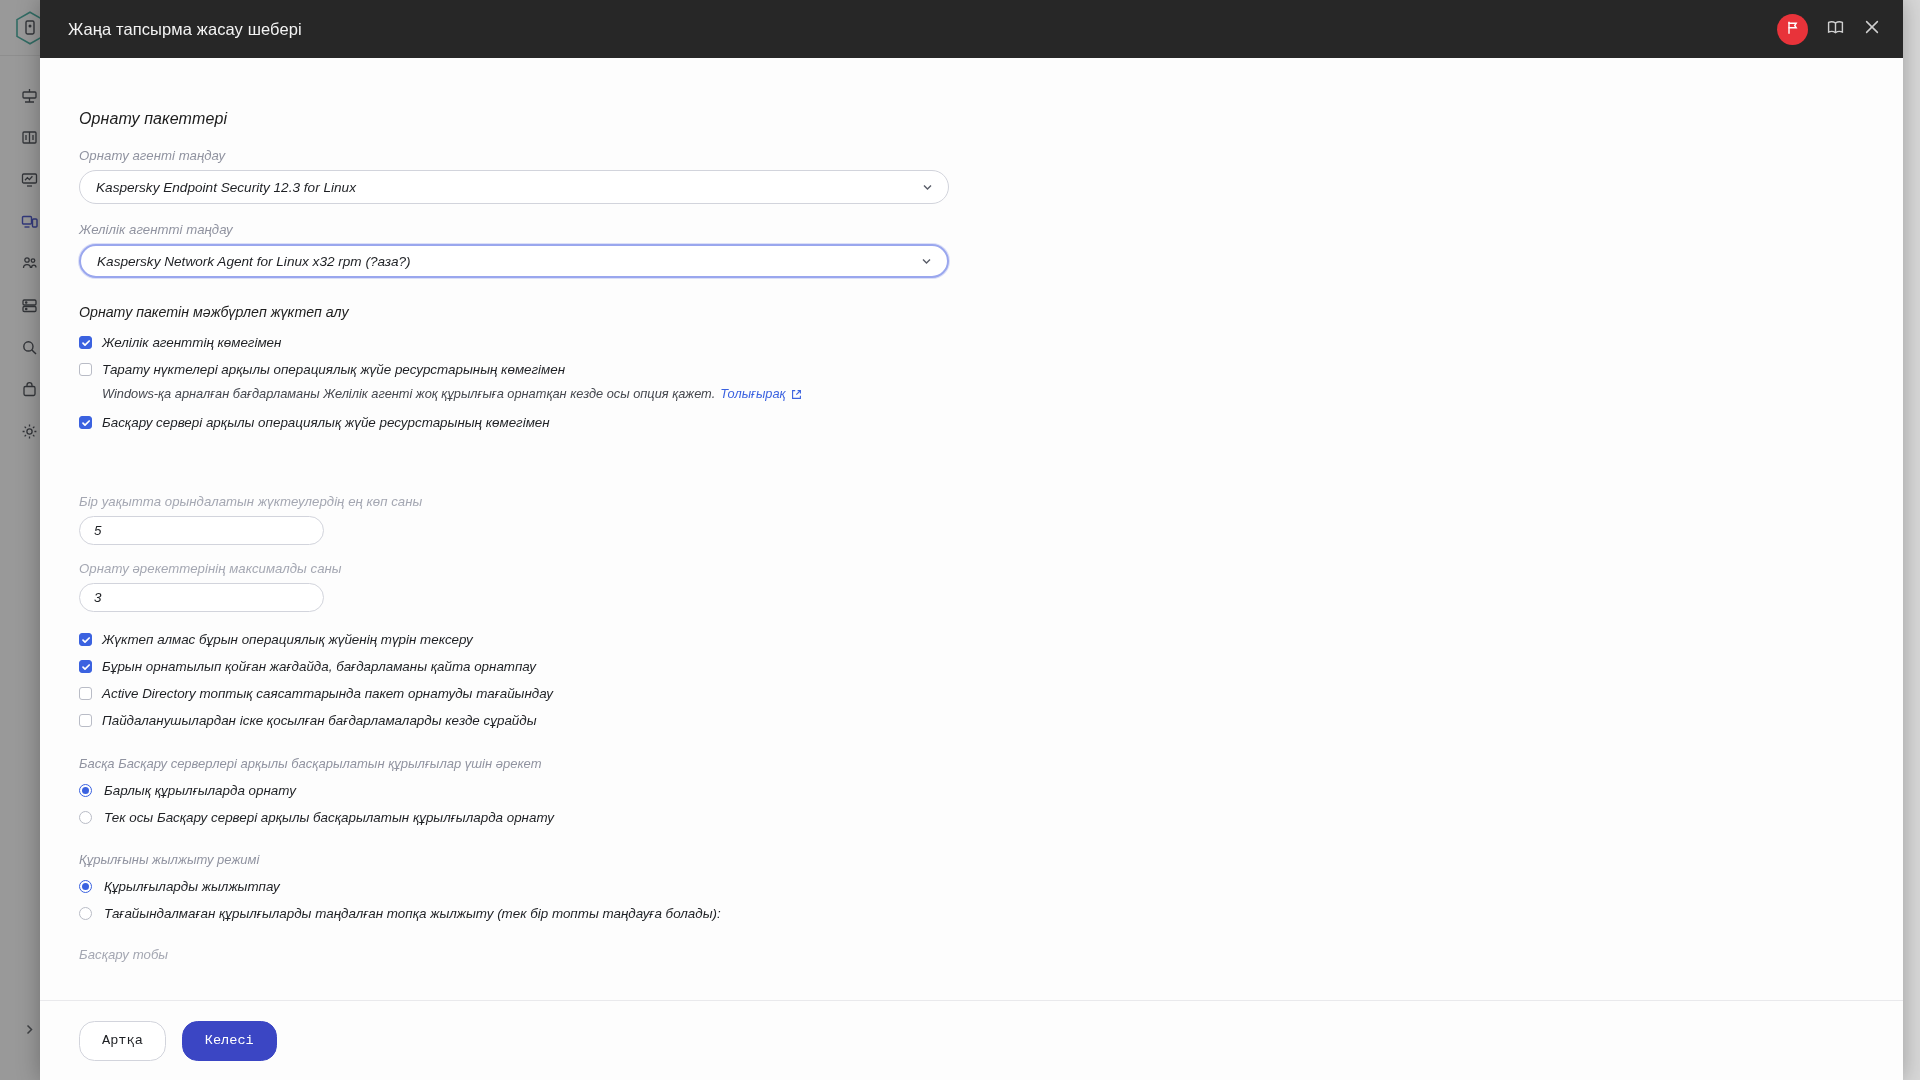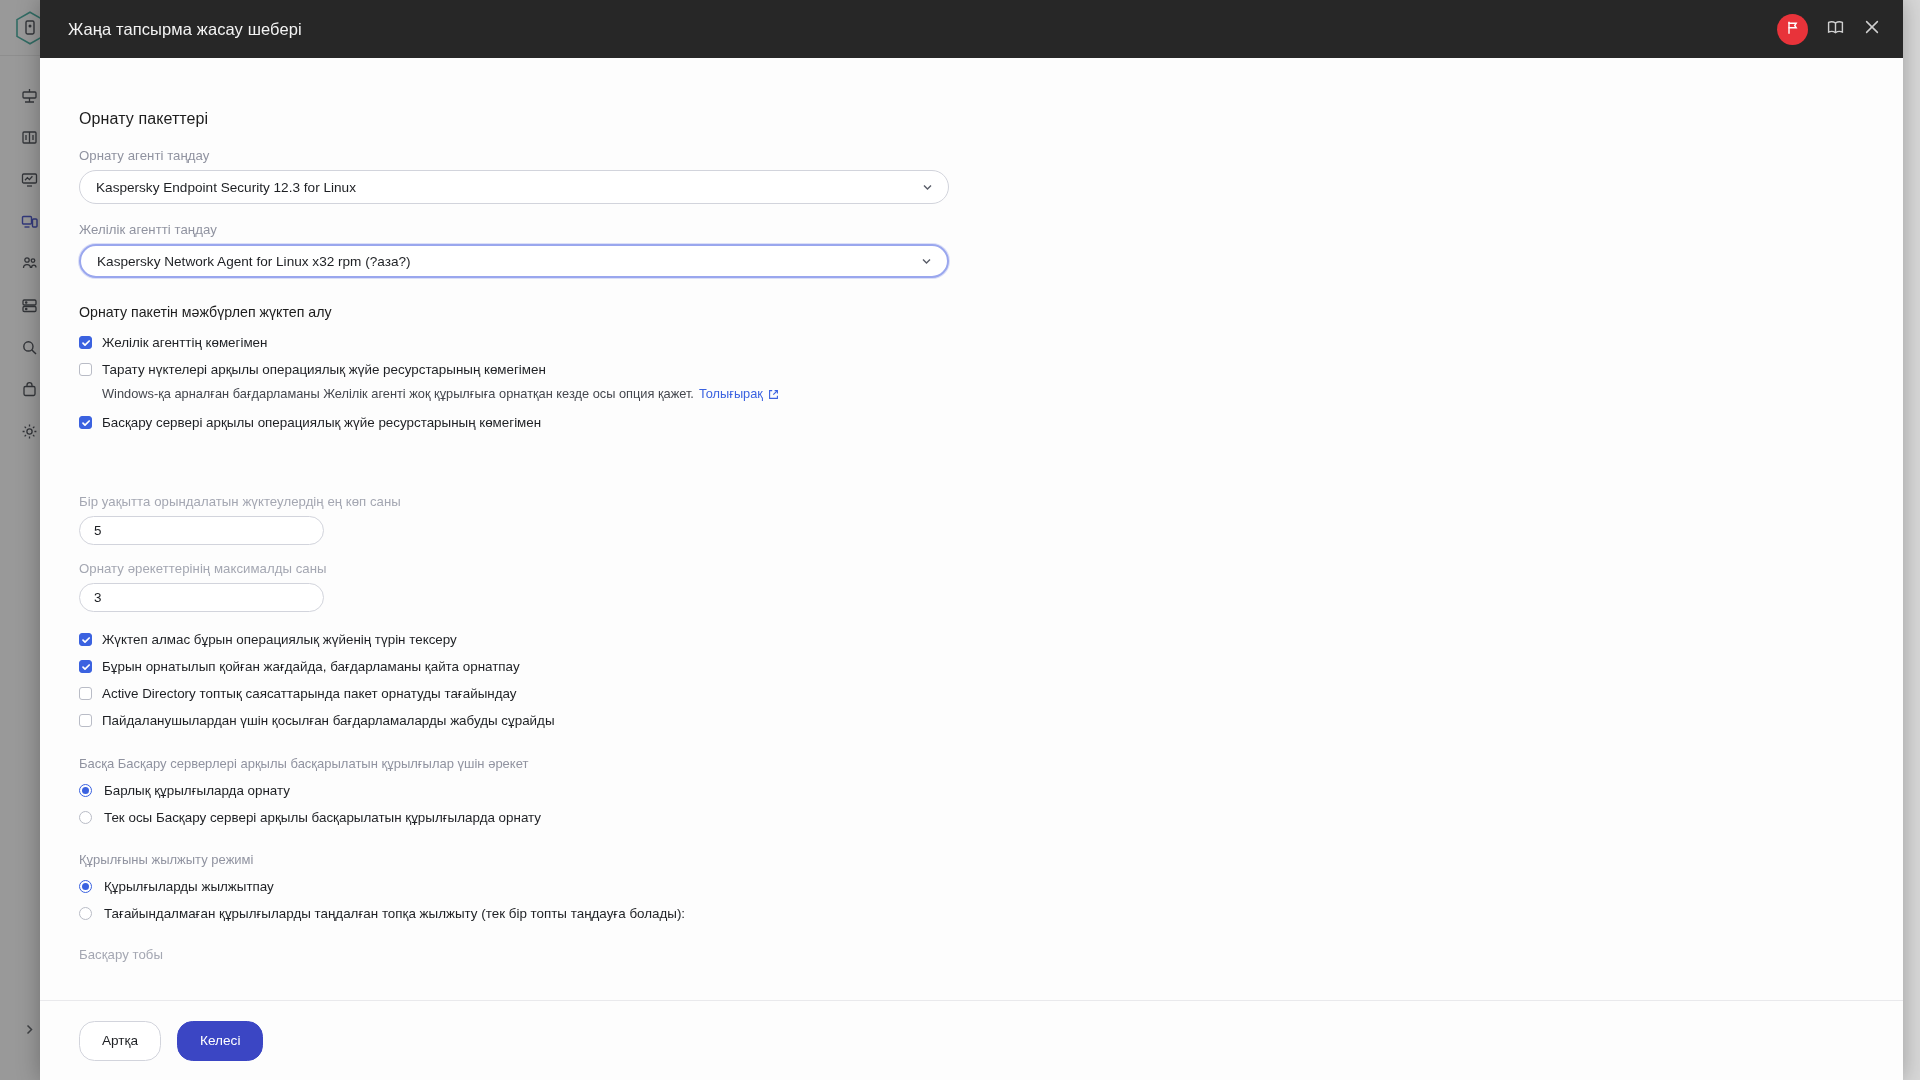--- a/index.html
+++ b/index.html
@@ -69,21 +69,21 @@
   #flag-badge {
     width: 31px; height: 31px; border-radius: 50%; background: #e8333a;
     display: flex; align-items: center; justify-content: center; color: #ffffff;
   }
 
   
   #modal-body {
     flex: 1 1 auto; overflow: hidden; position: relative;
     padding: 52px 0 0 0; background: #fdfdfd;
   }
-  #form-col { padding-left: 39px; width: 1100px; }
+  #form-col { padding-left: 39px; width: 1100px; font-style: italic; }
 
   .section-title {
     font-size: 16px; color: #1d1d1d; margin-bottom: 20px; letter-spacing: .1px;
   }
   .field-label {
     font-size: 13.2px; color: #9093a0; margin-bottom: 7px; letter-spacing: .05px;
   }
   .field-label.dim { color: #a4a7b2; }
 
   .select-box {
@@ -152,21 +152,21 @@
   .radio-group-label { font-size: 13px; color: #9093a0; margin: 0 0 11px 0; }
 
   
   #modal-footer {
     flex: 0 0 80px; height: 80px; border-top: 1px solid #e9e9ec;
     background: #fdfdfd; display: flex; align-items: center; padding-left: 39px; gap: 16px;
   }
   .btn {
     height: 40px; border-radius: 15.5px; font-size: 13.6px; cursor: pointer;
     display: inline-flex; align-items: center; justify-content: center;
-    font-family: Liberation Sans, sans-serif;
+    font-family: Liberation Mono, monospace;
   }
   .btn-secondary { background: #ffffff; border: 1px solid #d2d4dc; color: #1e2024; padding: 0 22px; }
   .btn-primary { background: #3b46c4; border: 1px solid #3b46c4; color: #ffffff; padding: 0 22px; }
 </style>
 </head>
 <body>
 
 <div id="app-root">
 
   <div id="app-sidebar">
@@ -416,21 +416,21 @@
         <span class="cbox">
           
         </span>
         <span class="opt-label">Active Directory топтық саясаттарында пакет орнатуды тағайындау</span>
       </div>
 
       <div class="opt-row">
         <span class="cbox">
           
         </span>
-        <span class="opt-label">Пайдаланушылардан үшін қосылған бағдарламаларды жабуды сұрайды</span>
+        <span class="opt-label">Пайдаланушылардан іске қосылған бағдарламаларды кезде сұрайды</span>
       </div>
 
       <div style="height:17px"></div>
 
       <div class="radio-group-label">Басқа Басқару серверлері арқылы басқарылатын құрылғылар үшін әрекет</div>
 
       <div class="opt-row">
         <span class="radio selected">
           <span class="radio-dot"></span>
         </span>

